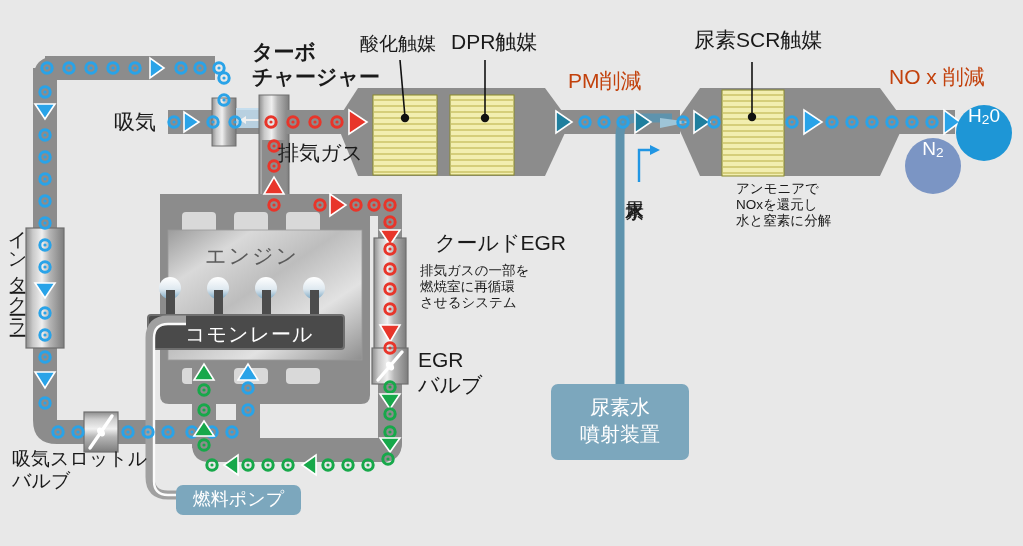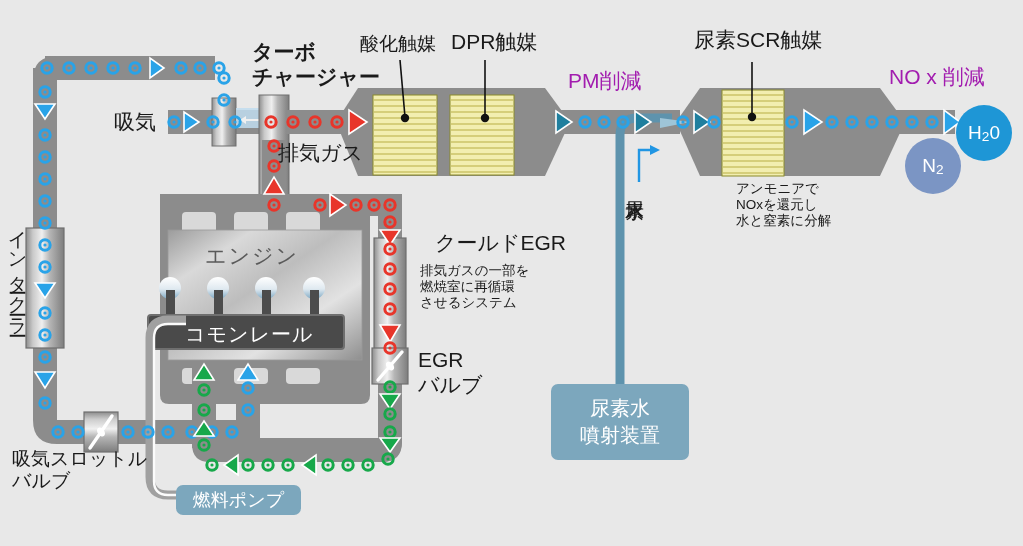--- a/index.html
+++ b/index.html
@@ -10,31 +10,31 @@
     overflow:hidden;
     position:relative;
   }
   #stage{position:absolute;left:0;top:0;width:1023px;height:546px;}
   svg.layer{position:absolute;left:0;top:0;width:1023px;height:546px;}
 
   .lbl{position:absolute;color:#1a1a1a;white-space:pre;line-height:1.18;}
   .lbl-big{font-size:21px;}
   .lbl-mid{font-size:19px;}
   .lbl-sm{font-size:13.5px;}
-  .lbl-blue{color:#a21caf;}
+  .lbl-blue{color:#c2410c;}
   .vert{writing-mode:vertical-rl;text-orientation:upright;}
 
   .chipbox{
     position:absolute;background:#7ca7bd;color:#ffffff;
     border-radius:7px;text-align:center;line-height:1.35;
-    display:flex;align-items:center;justify-content:center;
+    display:flex;align-items:center;justify-content:center;font-family:Liberation Mono, monospace;
   }
   .molecule{
     position:absolute;border-radius:50%;
-    display:flex;align-items:center;justify-content:center;
+    display:flex;align-items:flex-start;justify-content:center;
     color:#ffffff;
   }
   .sub{font-size:0.72em;vertical-align:-0.15em;}
   .engine-text{
     position:absolute;color:#5a5a5a;font-size:21px;letter-spacing:2px;
   }
   .rail-text{
     position:absolute;color:#ffffff;font-size:20px;letter-spacing:1px;
   }
 </style>

